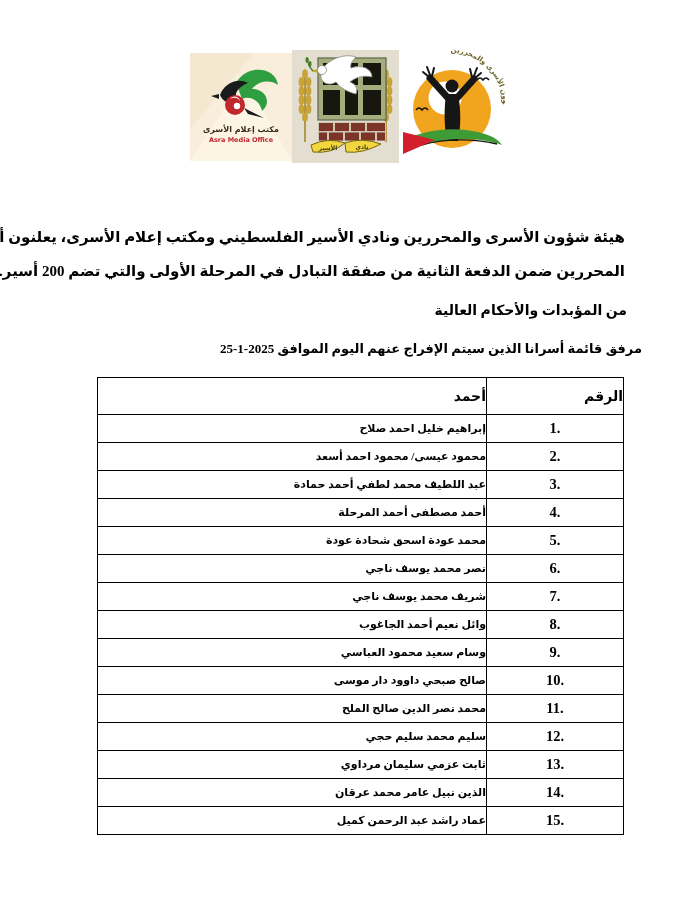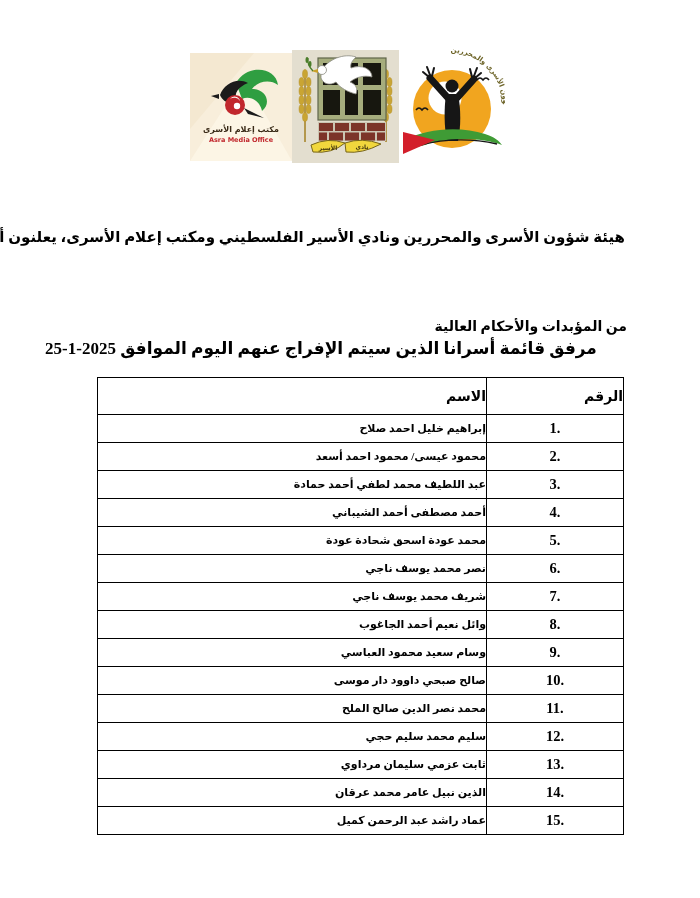--- a/index.html
+++ b/index.html
@@ -17,28 +17,28 @@
   .logo text { font-family:"DejaVu Sans",sans-serif; font-weight:bold; }
 
   .intro {
     position:absolute; left:89px; top:220px; width:536px;
     direction:rtl; font-weight:bold; font-size:15px; line-height:34px;
   }
   .intro .l1 { text-align:justify; text-align-last:justify; white-space:nowrap; }
   .intro .l2 { text-align:right; white-space:nowrap; }
 
   .note {
-    position:absolute; right:73px; top:316px;
+    position:absolute; right:73px; top:300px;
     direction:rtl; font-weight:bold; font-size:14px; line-height:22px;
     white-space:nowrap;
   }
   .list-title {
     position:absolute; left:0; top:336px; width:642px;
-    text-align:center; direction:rtl;
-    font-weight:bold; font-size:17px; line-height:26px;
+    direction:rtl;
+    font-weight:bold; font-size:13px; line-height:26px;
     white-space:nowrap;
   }
 
   table.list {
     position:absolute; left:97px; top:377px; width:526px;
     border-collapse:collapse; direction:rtl; table-layout:fixed;
   }
   table.list th, table.list td {
     border:1.5px solid #000; font-weight:bold; padding:0; overflow:hidden;
   }
@@ -169,53 +169,54 @@
     <g>
       <path d="M6 92 C28 80 62 78 86 86 C96 89 100 93 103 97 C82 89 48 89 26 97 C16 100 9 98 6 92 Z" fill="#3f9b35"></path>
       <path d="M10 101 C36 91 68 89 98 96" stroke="#161616" stroke-width="1.4" fill="none"></path>
       <polygon points="4,84 36,92 4,106" fill="#d31f2b"></polygon>
     </g>
   </svg>
 </div>
 
 <div class="intro">
   <div class="l1">هيئة شؤون الأسرى والمحررين ونادي الأسير الفلسطيني ومكتب إعلام الأسرى، يعلنون أسماء الأسرى</div>
+  <div class="l2">المحررين ضمن الدفعة الثانية من صفقة التبادل في المرحلة الأولى والتي تضم 200 أسير.</div>
 </div>
 
 <div class="note">من المؤبدات والأحكام العالية</div>
 
 <div class="list-title">مرفق قائمة أسرانا الذين سيتم الإفراج عنهم اليوم الموافق 2025-1-25</div>
 
 <table class="list">
   <colgroup>
     <col style="width:137px">
     <col style="width:389px">
   </colgroup>
   <thead>
     <tr>
       <th class="h">الرقم</th>
-      <th class="h">الاسم</th>
+      <th class="h">أحمد</th>
     </tr>
   </thead>
   <tbody>
     <tr>
         <td class="num">1.</td>
         <td class="name">إبراهيم خليل احمد صلاح</td>
       </tr>
     <tr>
         <td class="num">2.</td>
         <td class="name">محمود عيسى/ محمود احمد أسعد</td>
       </tr>
     <tr>
         <td class="num">3.</td>
         <td class="name">عبد اللطيف محمد لطفي أحمد حمادة</td>
       </tr>
     <tr>
         <td class="num">4.</td>
-        <td class="name">أحمد مصطفى أحمد الشيباني</td>
+        <td class="name">أحمد مصطفى أحمد المرحلة</td>
       </tr>
     <tr>
         <td class="num">5.</td>
         <td class="name">محمد عودة اسحق شحادة عودة</td>
       </tr>
     <tr>
         <td class="num">6.</td>
         <td class="name">نصر محمد يوسف ناجي</td>
       </tr>
     <tr>

